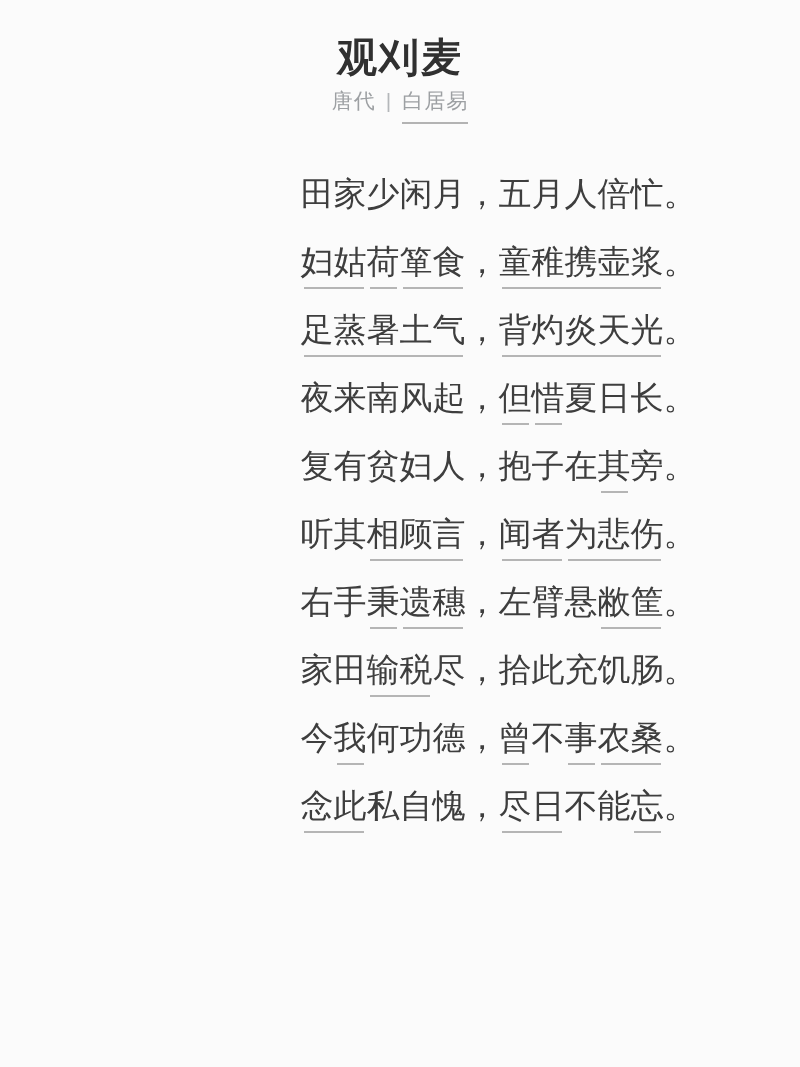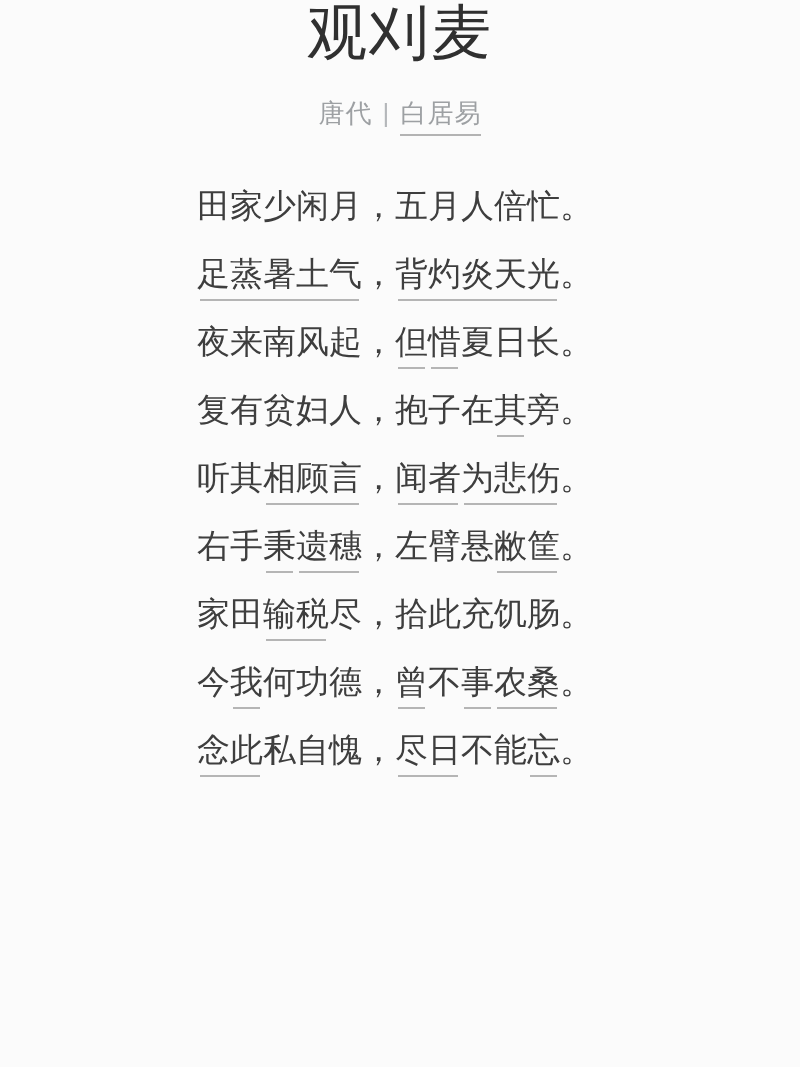--- a/index.html
+++ b/index.html
@@ -4,32 +4,31 @@
 <style>
   html,body{margin:0;padding:0;}
   .page{
     width:800px;height:1067px;
     background:#fbfbfb;
     font-family:"Liberation Sans","DejaVu Sans",sans-serif;
     overflow:hidden;
     position:relative;
   }
   .title{
-    padding-top:4px;
+    padding-top:28px;
     text-align:center;
-    font-size:60px;
+    font-size:40px;
     line-height:58px;
-    font-weight:400;
+    font-weight:700;
     color:#303030;
     letter-spacing:2px;
   }
   .subtitle{
-    margin-top:36px;
     text-align:center;
-    font-size:26px;
+    font-size:21px;
     line-height:30px;
     color:#9da0a3;
     letter-spacing:1px;
   }
   .subtitle .sep{
     margin:0 10px;
     color:#b4b7ba;
   }
   .subtitle .author{
     display:inline-block;
@@ -40,20 +39,21 @@
   .poem{
     margin-top:36px;
     padding-left:197px;
   }
   .line{
     font-size:33px;
     line-height:68px;
     color:#3e3e3e;
     letter-spacing:0;
     white-space:nowrap;
+    text-align:center;
   }
   .line span{
     display:inline-block;
     position:relative;
     line-height:68px;
   }
   .line span.u{
     cursor:pointer;
   }
   .line span.u::after{
@@ -69,20 +69,21 @@
 
 <div class="page">
   <div class="title">观刈麦</div>
 
   <div class="subtitle">
     <span class="dynasty">唐代</span><span class="sep">|</span><span class="author">白居易</span>
   </div>
 
   <div class="poem">
       <div class="line"><span>田家少闲月，五月人倍忙。</span></div>
+      <div class="line"><span class="u">妇姑</span><span class="u">荷</span><span class="u">箪食</span><span>，</span><span class="u">童稚携壶浆</span><span>。</span></div>
       <div class="line"><span class="u">足蒸暑土气</span><span>，</span><span class="u">背灼炎天光</span><span>。</span></div>
       <div class="line"><span>夜来南风起，</span><span class="u">但</span><span class="u">惜</span><span>夏日长。</span></div>
       <div class="line"><span>复有贫妇人，抱子在</span><span class="u">其</span><span>旁。</span></div>
       <div class="line"><span>听其</span><span class="u">相顾言</span><span>，</span><span class="u">闻者</span><span class="u">为悲伤</span><span>。</span></div>
       <div class="line"><span>右手</span><span class="u">秉</span><span class="u">遗穗</span><span>，左臂悬</span><span class="u">敝筐</span><span>。</span></div>
       <div class="line"><span>家田</span><span class="u">输税</span><span>尽，拾此充饥肠。</span></div>
       <div class="line"><span>今</span><span class="u">我</span><span>何功德，</span><span class="u">曾</span><span>不</span><span class="u">事</span><span class="u">农桑</span><span>。</span></div>
       <div class="line"><span class="u">念此</span><span>私自愧，</span><span class="u">尽日</span><span>不能</span><span class="u">忘</span><span>。</span></div>
     </div>
 </div>

